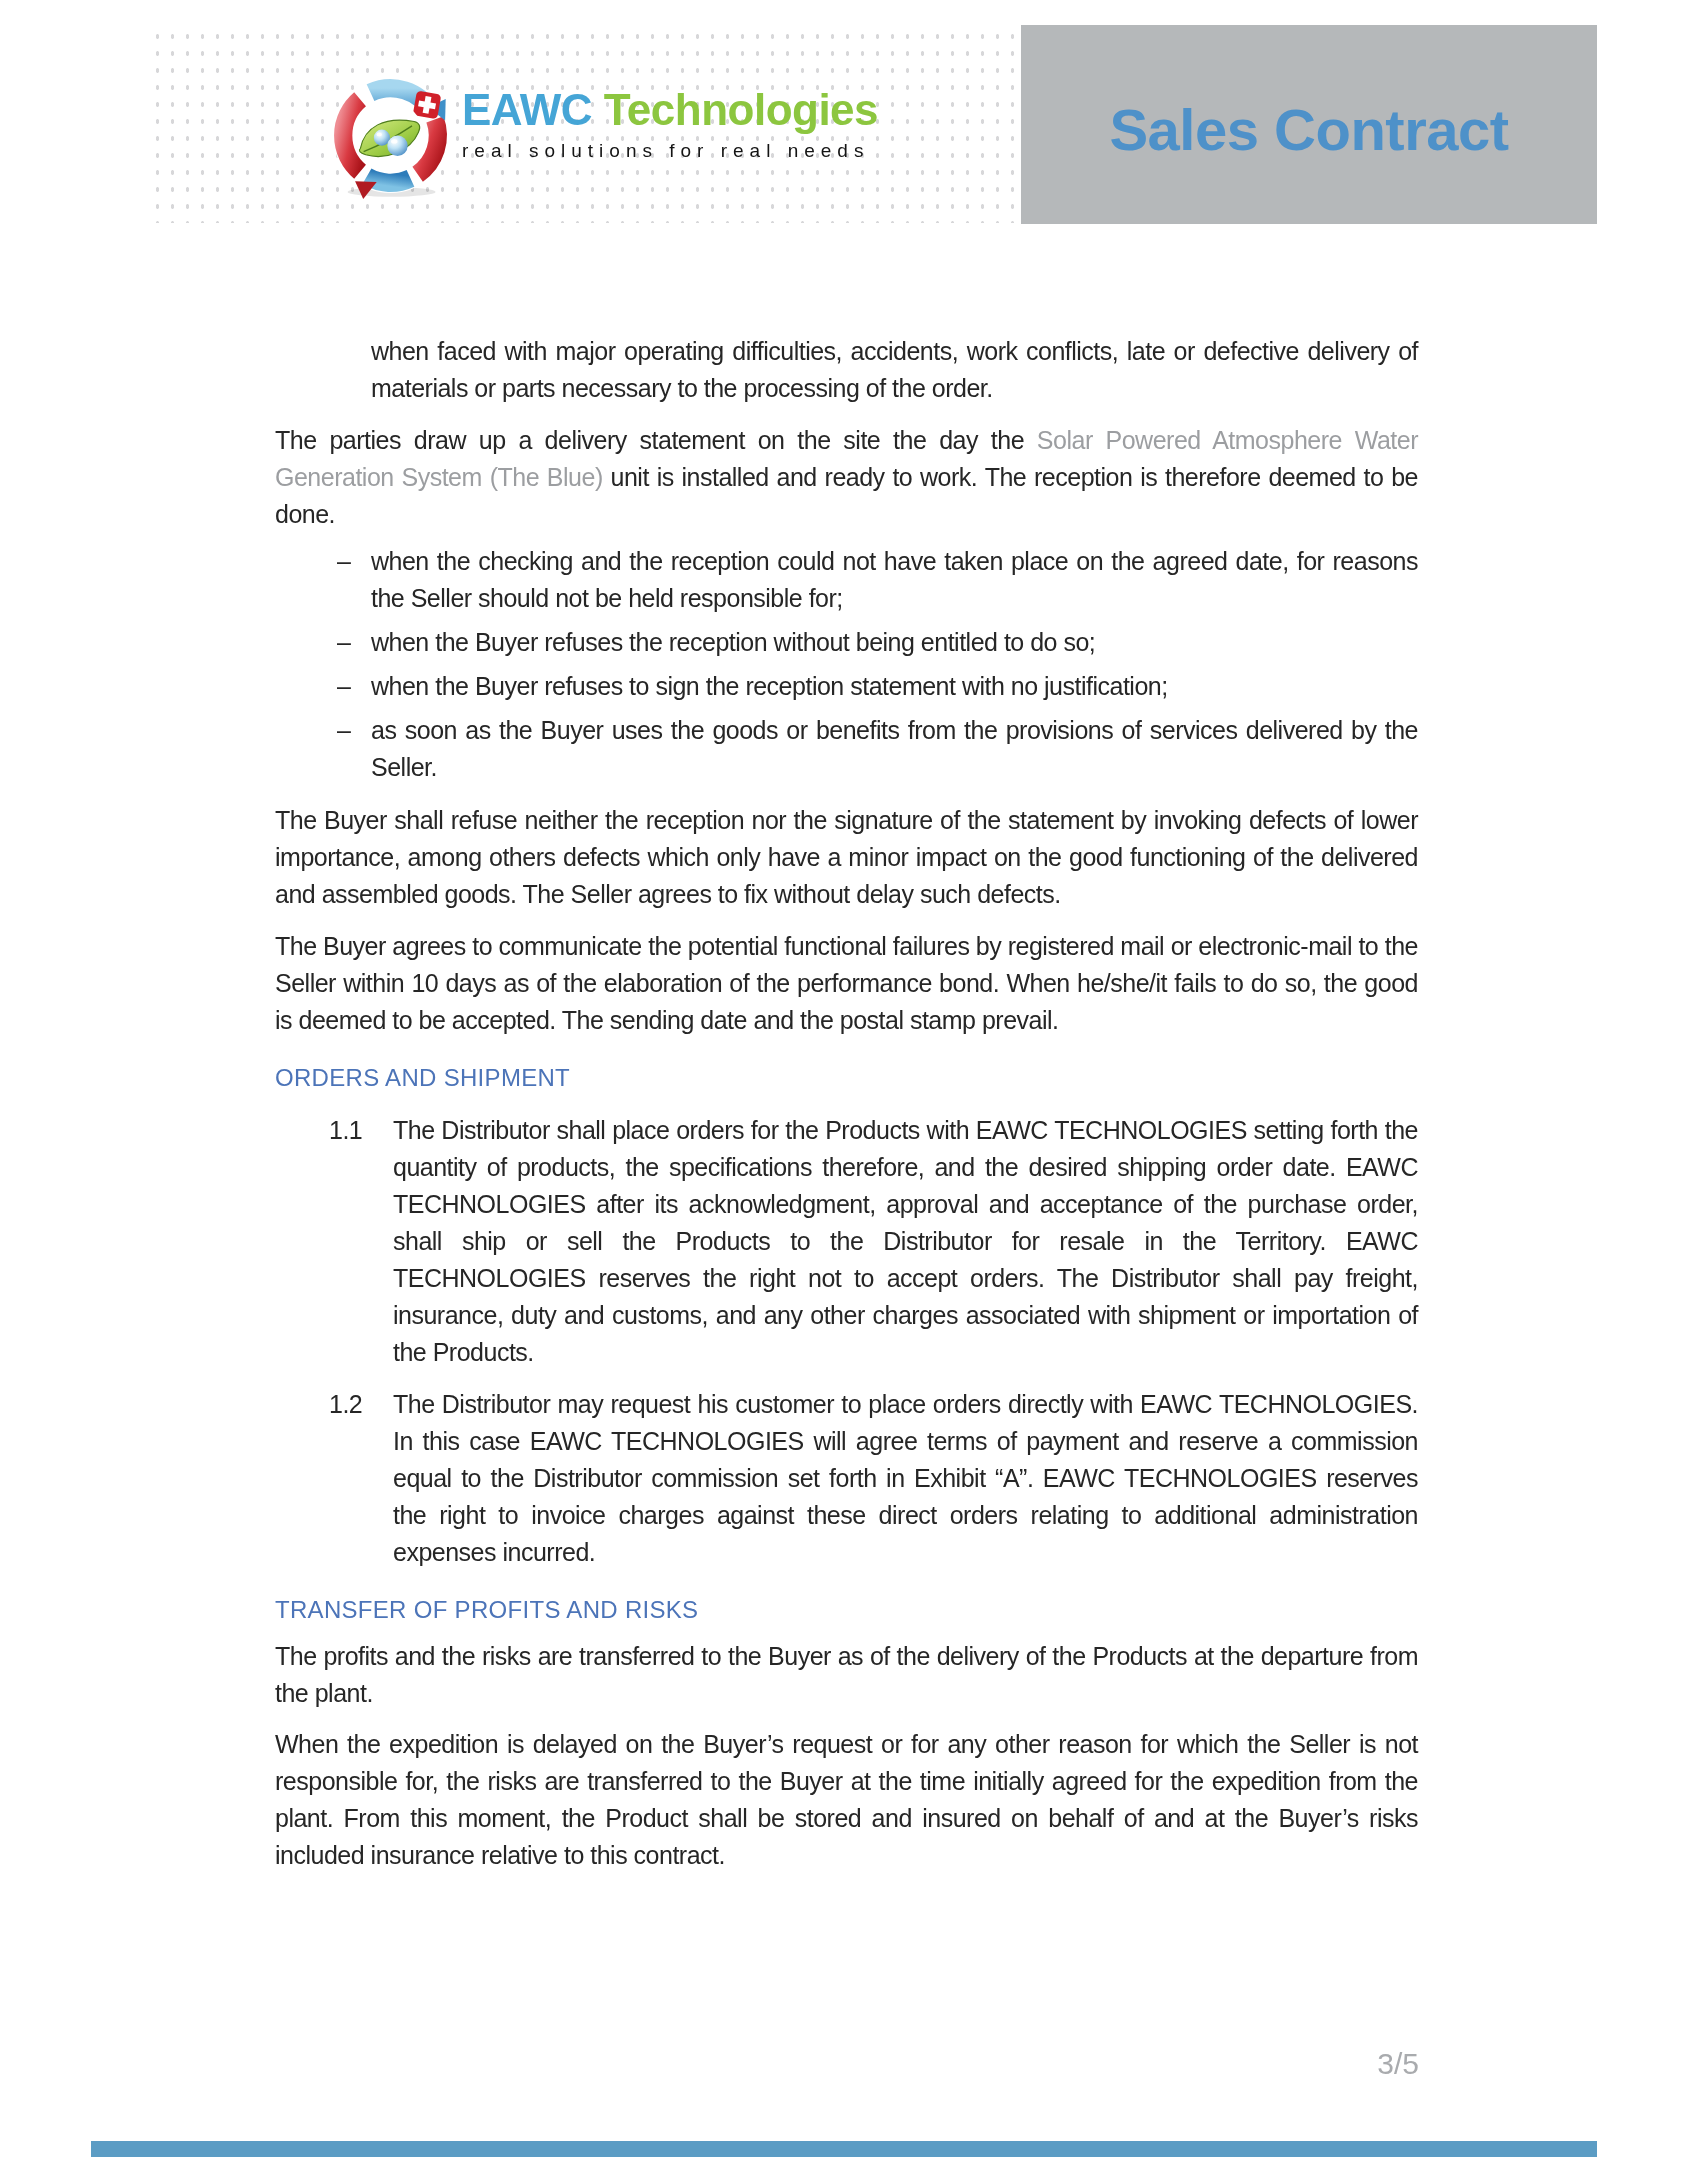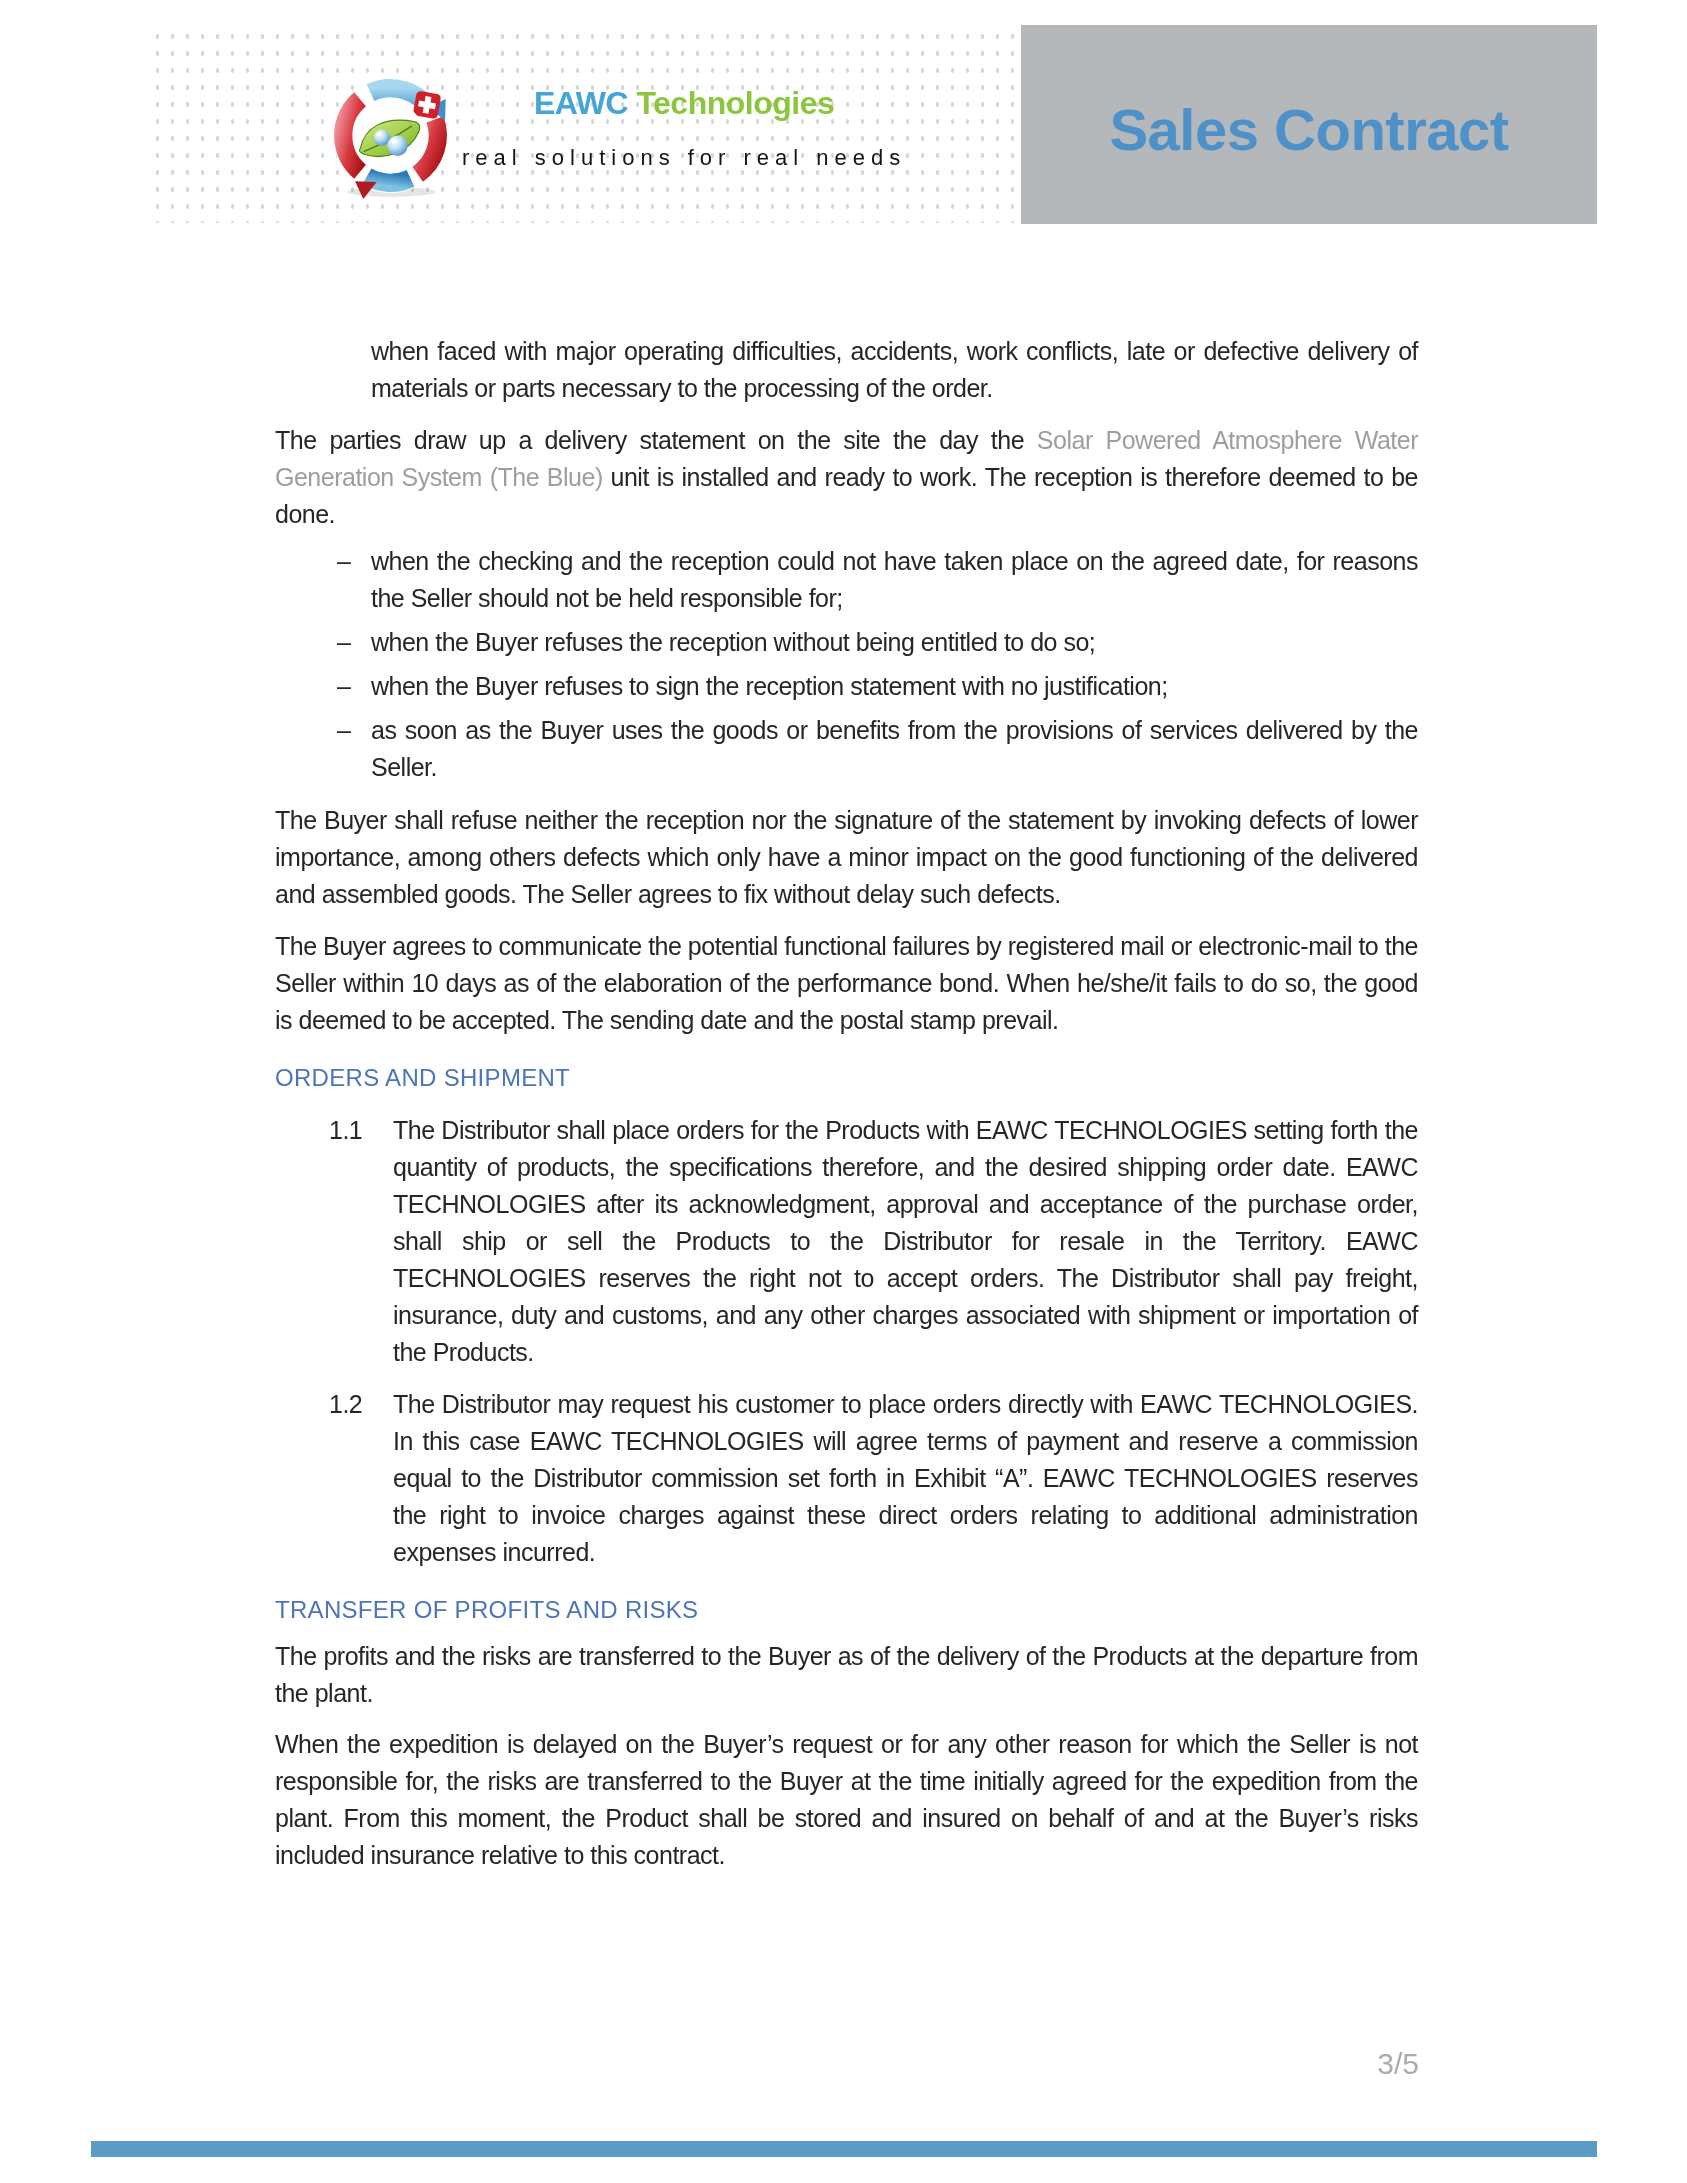--- a/index.html
+++ b/index.html
@@ -20,24 +20,24 @@
     font-family:"Liberation Sans",sans-serif;color:var(--body-text);
   }
   
   .dots{
     position:absolute;left:150px;top:28.4px;width:872px;height:195px;
     background-image:radial-gradient(ellipse 1.6px 2.6px at center,var(--dot-color) 98%,transparent 100%);
     background-size:15px 17px;
   }
   .logo{position:absolute;left:326px;top:71px;width:129px;height:129px;}
   .brand{position:absolute;left:462px;top:87px;white-space:nowrap;}
-  .wordmark{font-size:32px;font-weight:bold;letter-spacing:-0.5px;line-height:1.05;text-align:center;}
+  .wordmark{font-size:44px;font-weight:bold;letter-spacing:-0.5px;line-height:1.05;}
   .wordmark .b1{color:var(--brand-blue);}
   .wordmark .b2{color:var(--brand-green);}
-  .tagline{margin-top:24px;font-size:22px;letter-spacing:6px;color:#141414;}
+  .tagline{margin-top:7px;font-size:19px;letter-spacing:6px;color:#141414;}
   .title-box{
     position:absolute;left:1021px;top:25px;width:576px;height:199px;
     background:var(--title-box-bg);display:flex;align-items:center;justify-content:center;text-align:center;
   }
   .page-title{
     font-size:58px;font-weight:bold;color:var(--accent-blue-title);
     letter-spacing:-0.5px;padding-top:9.3px;
   }
   
   .bodycol{

